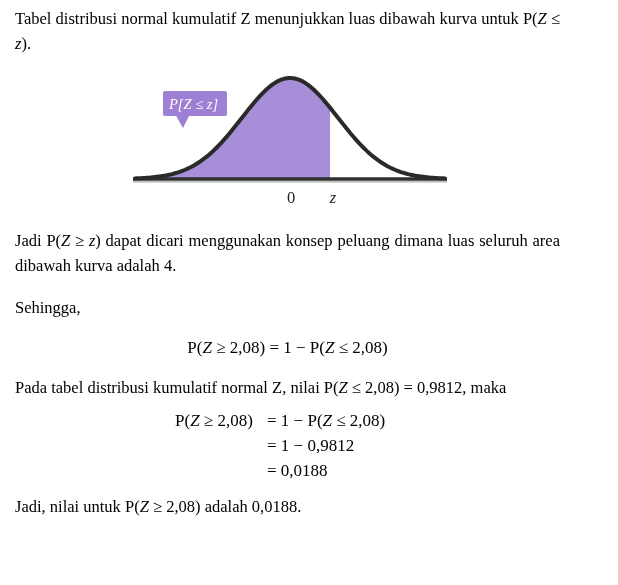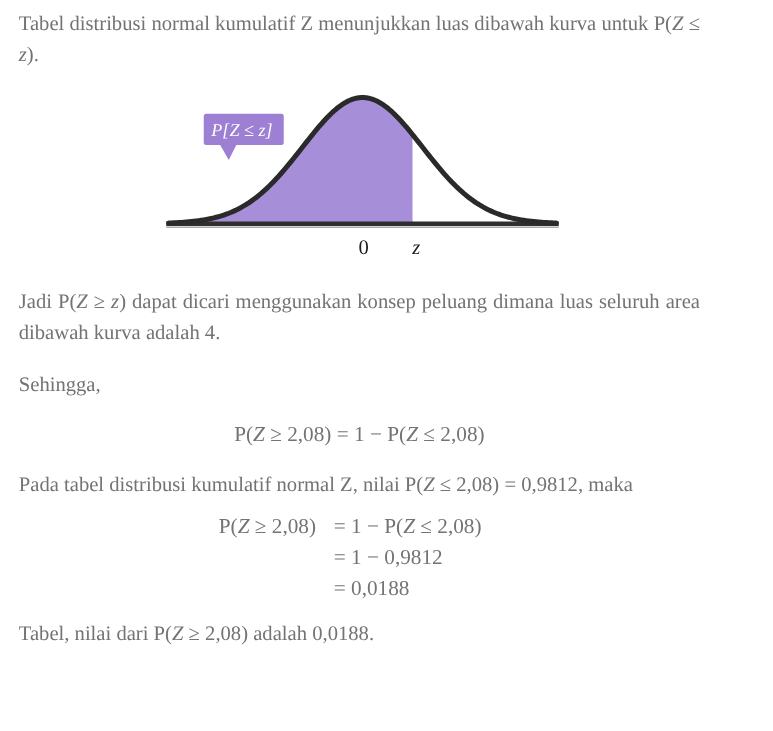--- a/index.html
+++ b/index.html
@@ -7,21 +7,21 @@
     padding: 0;
     background: #ffffff;
   }
   .page {
     position: relative;
     width: 618px;
     height: 585px;
     box-sizing: border-box;
     padding: 6px 58px 0 15px;
     background: #ffffff;
-    color: #737373;
+    color: #000000;
     font-family: "Liberation Serif", serif;
     overflow: hidden;
   }
   .para {
     margin: 0;
     font-size: 16.5px;
     line-height: 25px;
     text-align: justify;
   }
   .figure {
@@ -96,15 +96,15 @@
   <div class="formula mt-formula2">P(<i>Z</i> ≥ 2,08) = 1 − P(<i>Z</i> ≤ 2,08)</div>
 
   <p class="para mt-para3"><span>Pada tabel distribusi kumulatif normal Z, nilai </span><span>P(<i>Z</i> ≤ 2,08) = 0,9812</span><span>, maka</span></p>
 
   <div class="derivation mt-deriv">
     <div class="drow"><span class="dlhs">P(<i>Z</i> ≥ 2,08) </span><span>= 1 − P(<i>Z</i> ≤ 2,08)</span></div>
     <div class="drow"><span class="dlhs"></span><span>= 1 − 0,9812</span></div>
     <div class="drow"><span class="dlhs"></span><span>= 0,0188</span></div>
   </div>
 
-  <p class="para mt-concl"><span>Tabel, nilai dari </span><span>P(<i>Z</i> ≥ 2,08)</span><span> adalah 0,0188.</span></p>
+  <p class="para mt-concl"><span>Jadi, nilai untuk </span><span>P(<i>Z</i> ≥ 2,08)</span><span> adalah 0,0188.</span></p>
 
 </div>
 
 </body></html>

